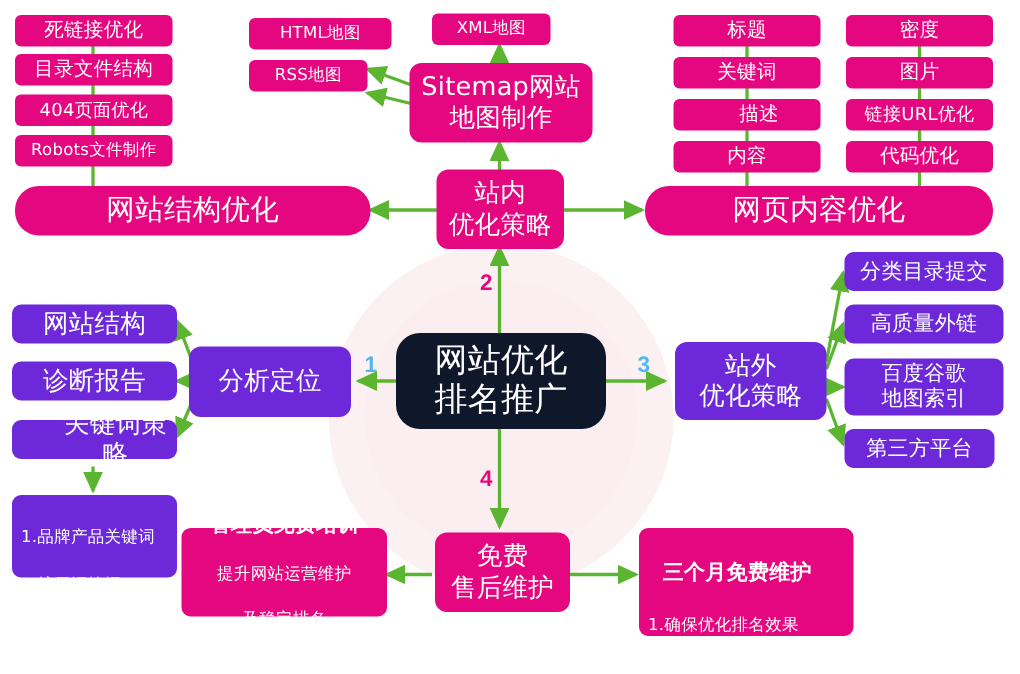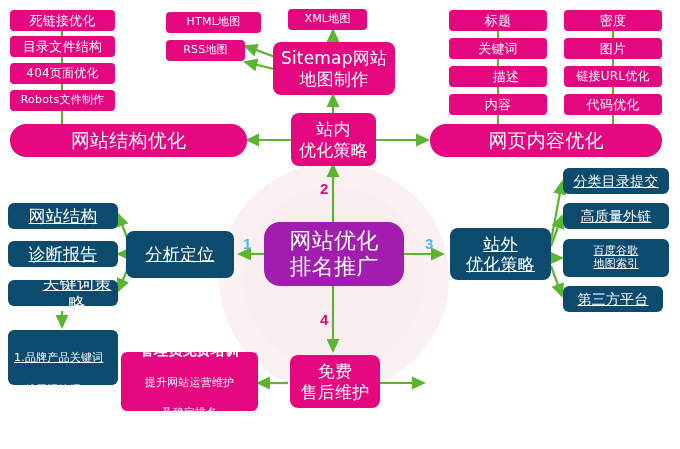--- a/index.html
+++ b/index.html
@@ -28,22 +28,22 @@
     display:flex;flex-direction:column;
     align-items:center;justify-content:center;
     text-align:center;
     color:#ffffff;
     border-radius:7px;
     line-height:1.18;
     letter-spacing:0.2px;
     white-space:pre-line;
   }
   .pink{background:#e5077f;}
-  .blue{background:#0c4a6e;text-decoration:underline;}
-  .green{background:#a21caf;}
+  .blue{background:#6d28d9;}
+  .green{background:#0f172a;}
 
   .r4{border-radius:4px;}
   .r6{border-radius:6px;}
   .r8{border-radius:8px;}
   .r10{border-radius:16px;}
   .sub-line{font-size:11px;font-weight:normal;line-height:1.3;}
 
   .num{
     position:absolute;z-index:3;
     font-size:15px;font-weight:bold;
@@ -168,34 +168,40 @@
     <span>排名推广</span>
   </div>
 
   <div class="node blue r8" style="left:450px;top:228px;width:101px;height:52px;font-size:17px;">
     <span>站外</span>
     <span>优化策略</span>
   </div>
 
   <div class="node blue r6" style="left:563px;top:168px;width:106px;height:26px;font-size:14px;">分类目录提交</div>
   <div class="node blue r6" style="left:563px;top:203px;width:106px;height:26px;font-size:14px;">高质量外链</div>
-  <div class="node blue r6" style="left:563px;top:239px;width:106px;height:38px;font-size:11px;">百度谷歌
+  <div class="node blue r6" style="left:563px;top:239px;width:106px;height:38px;font-size:14px;">百度谷歌
 地图索引</div>
   <div class="node blue r6" style="left:563px;top:286px;width:100px;height:26px;font-size:14px;">第三方平台</div>
 
   <div class="node pink r8" style="left:290px;top:355px;width:90px;height:53px;font-size:17px;">
     <span>免费</span>
     <span>售后维护</span>
   </div>
 
   <div class="node pink r6" style="left:121px;top:352px;width:137px;height:59px;gap:16px;">
     <span class="hdr">管理员免费培训</span>
     <span class="sub-line">提升网站运营维护</span>
     <span class="sub-line">及稳定排名</span>
   </div>
 
+  <div class="node pink r6 listbox" style="left:426px;top:352px;width:143px;height:72px;">
+    <span class="hdr">三个月免费维护</span>
+    <span class="ln">1.确保优化排名效果</span>
+    <span class="ln">2.每月出数据分析报</span>
+    
+  </div>
 
   <div class="num blue-n" style="left:243px;top:235px;">1</div>
   <div class="num pink-n" style="left:320px;top:180px;">2</div>
   <div class="num blue-n" style="left:425px;top:235px;">3</div>
   <div class="num pink-n" style="left:320px;top:311px;">4</div>
 
 </div>
 
 </body></html>

